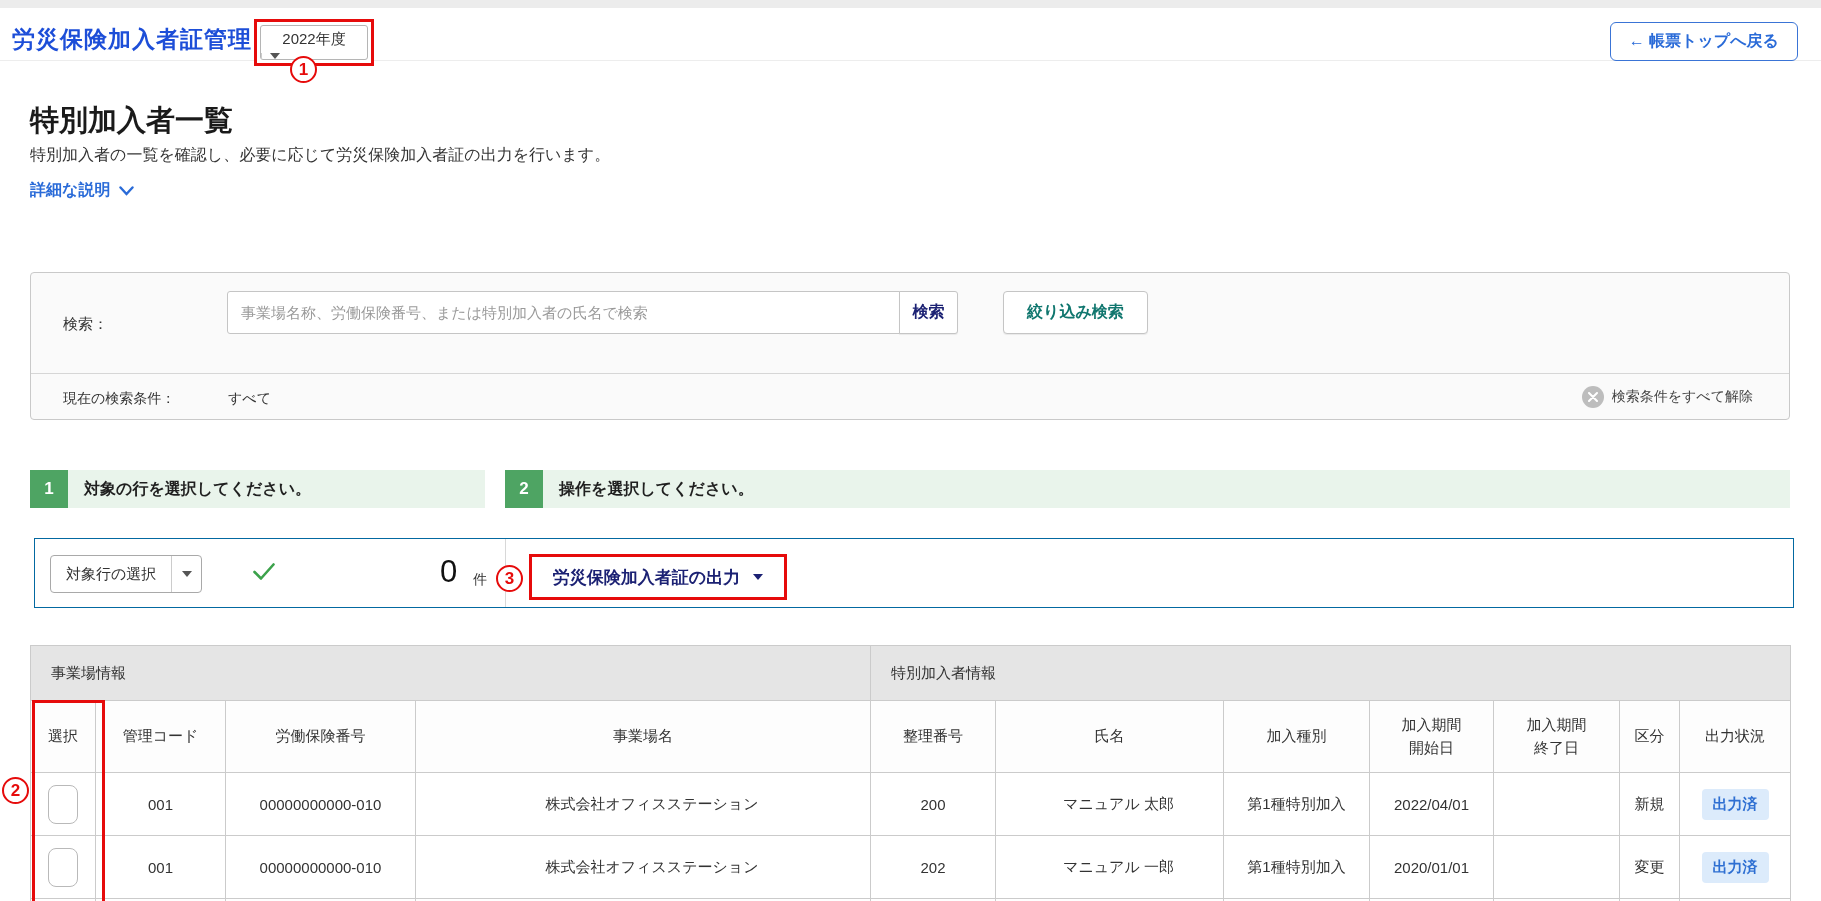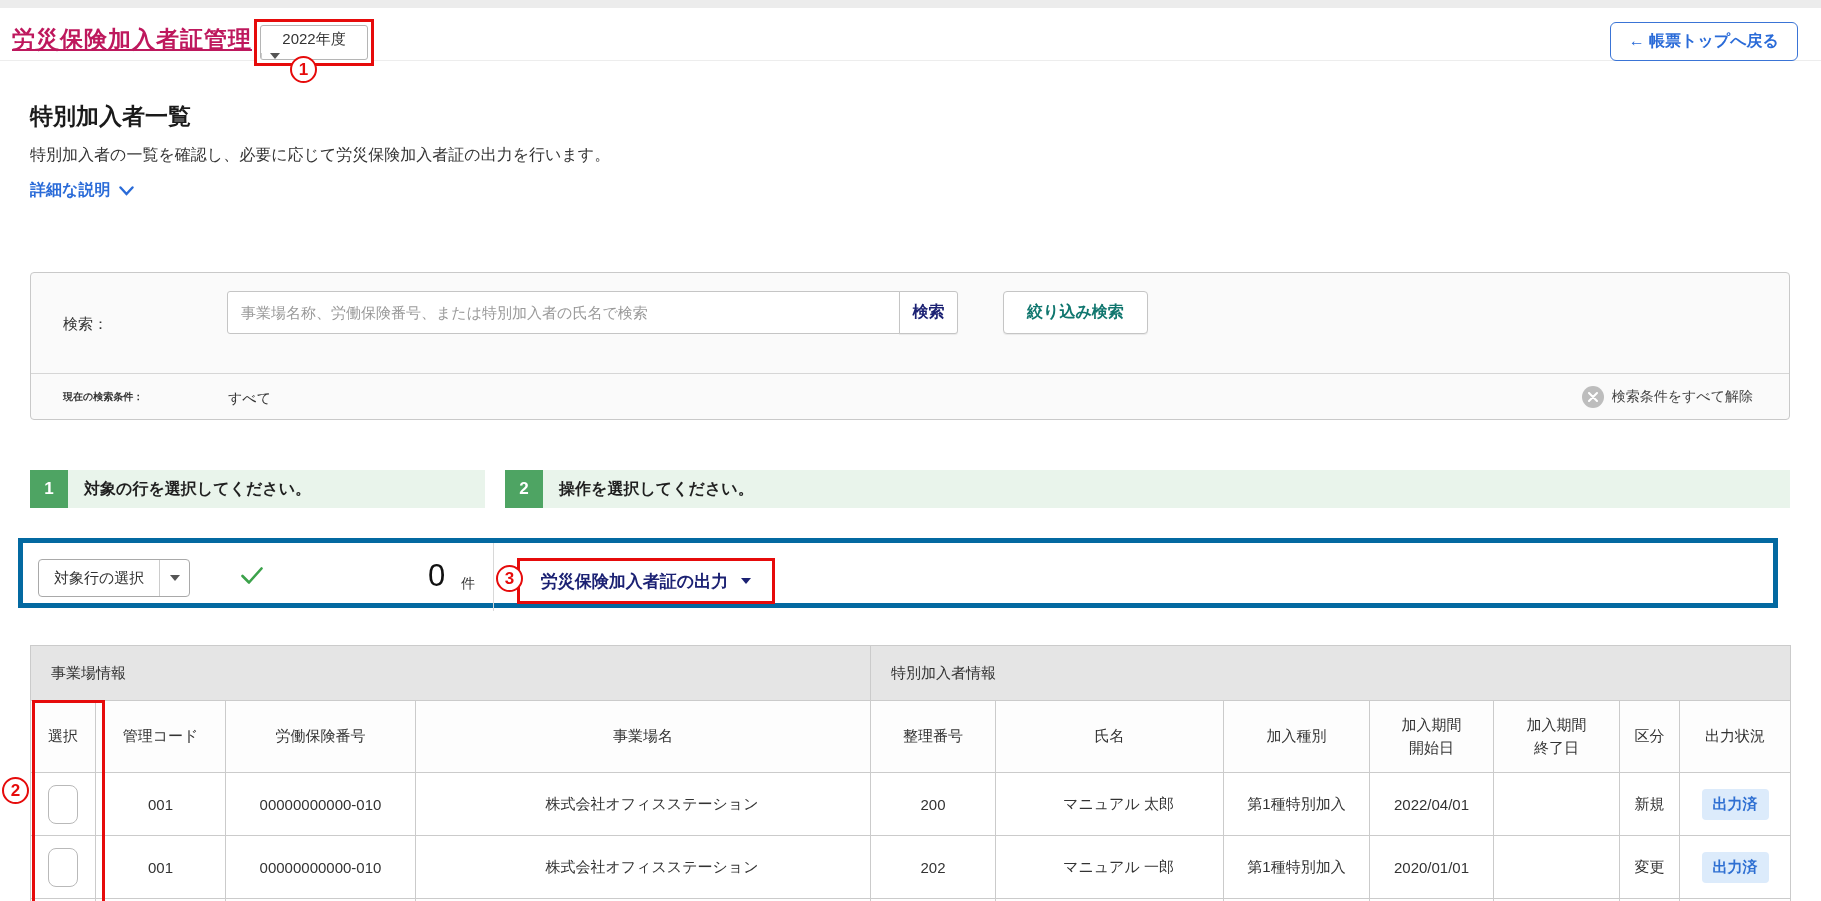--- a/index.html
+++ b/index.html
@@ -4,68 +4,68 @@
 <style>
   * { margin:0; padding:0; box-sizing:border-box; }
   html,body { width:1821px; height:901px; }
   body {
     position:relative; overflow:hidden; background:#fff; color:#333;
     font-family:"Liberation Sans","DejaVu Sans",sans-serif;
   }
   
   .top-strip { position:absolute; left:0; top:0; width:100%; height:8px; background:#ececec; }
   .page-header { position:absolute; left:0; top:8px; width:100%; height:53px; background:#fff; border-bottom:1px solid #ededed; }
-  .header-title { position:absolute; left:12px; top:16px; font-size:23px; font-weight:bold; color:#be185d; letter-spacing:1px;text-decoration:underline; }
+  .header-title { position:absolute; left:12px; top:16px; font-size:23px; font-weight:bold; color:#1d4ed8; letter-spacing:1px; }
   .year-wrap { position:absolute; left:254px; top:11px; border:3px solid #e60b0b; padding:3px; background:#fff; }
   .year-select { display:flex; width:108px; height:35px; border:1px solid #b5b5b5; border-radius:3px; background:#fff; cursor:pointer;flex-direction:column; }
   .year-text { flex:1; display:flex; align-items:center; justify-content:center; font-size:15px; color:#333; }
   .year-arrow { width:27px; border-left:1px solid #ccc; display:flex; align-items:center; justify-content:center; }
   .caret-down { width:0; height:0; border-left:5px solid transparent; border-right:5px solid transparent; border-top:6px solid #555; }
   .back-button { position:absolute; right:23px; top:14px; height:39px; padding:5px 18px; display:flex; align-items:center;
     border:1px solid #3a74d6; border-radius:6px; background:#fff; color:#2a6bd8; font-weight:bold; font-size:16px; cursor:pointer; }
   
   .anno-box { border:3px solid #e60b0b; }
   .anno-circle { position:absolute; width:27px; height:27px; border:2px solid #e60b0b; border-radius:50%;
     color:#e60b0b; font-weight:bold; font-size:17px; display:flex; align-items:center; justify-content:center; background:#fff; z-index:30; }
   #anno1 { left:290px; top:56px; }
   #anno2 { left:2px; top:777px; }
   #anno3 { left:496px; top:565px; }
   
-  .section-heading { position:absolute; left:30px; top:101px; font-size:23px; font-weight:bold; color:#1a1a1a; }
+  .section-heading { position:absolute; left:30px; top:101px; font-size:29px; font-weight:bold; color:#1a1a1a; }
   .section-desc { position:absolute; left:30px; top:145px; font-size:16px; color:#333; }
   .detail-link { position:absolute; left:30px; top:180px; display:flex; align-items:center; gap:9px;
     font-size:16px; font-weight:bold; color:#2a6bd8; cursor:pointer; }
   
   .search-panel { position:absolute; left:30px; top:272px; width:1760px; height:148px;
     border:1px solid #c9c9c9; border-radius:4px; background:#fafafa; }
   .search-row { position:absolute; left:0; top:0; right:0; height:101px; border-bottom:1px solid #d6d6d6; }
   .search-label { position:absolute; left:32px; top:42px; font-size:15px; color:#333; }
   .input-group { position:absolute; left:196px; top:18px; display:flex; height:43px; }
   .search-input { width:673px; height:43px; border:1px solid #c5c5c5; border-radius:3px 0 0 3px; padding:0 13px;
     font-size:15px; background:#fff; color:#333; outline:none; font-family:inherit; }
   .search-input::placeholder { color:#9a9a9a; }
   .search-btn { width:59px; height:43px; border:1px solid #c5c5c5; margin-left:-1px; border-radius:0 3px 3px 0;
     background:#fff; color:#1b2173; font-weight:bold; font-size:16px; cursor:pointer; box-shadow:0 1px 1px rgba(0,0,0,.07); font-family:inherit; }
   .filter-btn { position:absolute; left:972px; top:18px; height:43px; padding:0 23px; border:1px solid #c5c5c5; border-radius:4px;
     background:#fff; color:#0f766e; font-weight:bold; font-size:16px; cursor:pointer; box-shadow:0 1px 1px rgba(0,0,0,.07); font-family:inherit; }
   .condition-row { position:absolute; left:0; top:102px; right:0; bottom:0; }
-  .cond-label { position:absolute; left:32px; top:15px; font-size:10px; color:#333;font-weight:bold; }
+  .cond-label { position:absolute; left:32px; top:15px; font-size:14px; color:#333; }
   .cond-value { position:absolute; left:197px; top:15px; font-size:14px; color:#333; }
   .clear-wrap { position:absolute; right:36px; top:11px; display:flex; align-items:center; gap:8px; font-size:14px; color:#444; cursor:pointer; }
   .clear-icon { width:22px; height:22px; border-radius:50%; background:#bdbdbd; display:flex; align-items:center; justify-content:center; }
   
   .steps { position:absolute; left:30px; top:470px; width:1760px; display:flex; gap:20px; }
   .step { height:38px; background:#e9f4eb; display:flex; align-items:center; }
   .step-1 { width:455px; }
   .step-2 { flex:1; }
   .step-num { width:38px; height:38px; background:#4ea463; color:#fff; font-weight:bold; font-size:17px;
     display:flex; align-items:center; justify-content:center; flex:none; }
   .step-text { margin-left:16px; font-weight:bold; font-size:16px; color:#1f1f1f; }
   
-  .action-bar { position:absolute; left:18px; top:538px; width:1760px; height:70px; border:5px solid #0369a1; background:#fff; }
+  .action-bar { position:absolute; left:34px; top:538px; width:1760px; height:70px; border:1px solid #0369a1; background:#fff; }
   .row-select-btn { position:absolute; left:15px; top:16px; height:38px; display:flex; border:1px solid #a9a9a9; border-radius:4px; background:#fff; cursor:pointer; }
   .rs-label { padding:0 15px; display:flex; align-items:center; font-size:15px; color:#333; }
   .rs-arrow { width:30px; border-left:1px solid #ccc; display:flex; align-items:center; justify-content:center; }
   .check-icon { position:absolute; left:217px; top:23px; }
   .count-num { position:absolute; left:405px; top:15px; font-size:31px; color:#111; }
   .count-unit { position:absolute; left:438px; top:32px; font-size:14px; color:#333; }
   .bar-divider { position:absolute; left:470px; top:0; width:1px; height:68px; background:#d8d8d8; }
   .output-wrap { position:absolute; left:494px; top:15px; border:3px solid #e60b0b; background:#fff; }
   .output-btn { height:40px; width:252px; display:flex; align-items:center; justify-content:center; gap:13px;
     background:#fff; border:none; color:#1b2173; font-weight:bold; font-size:17px; cursor:pointer; font-family:inherit; }

